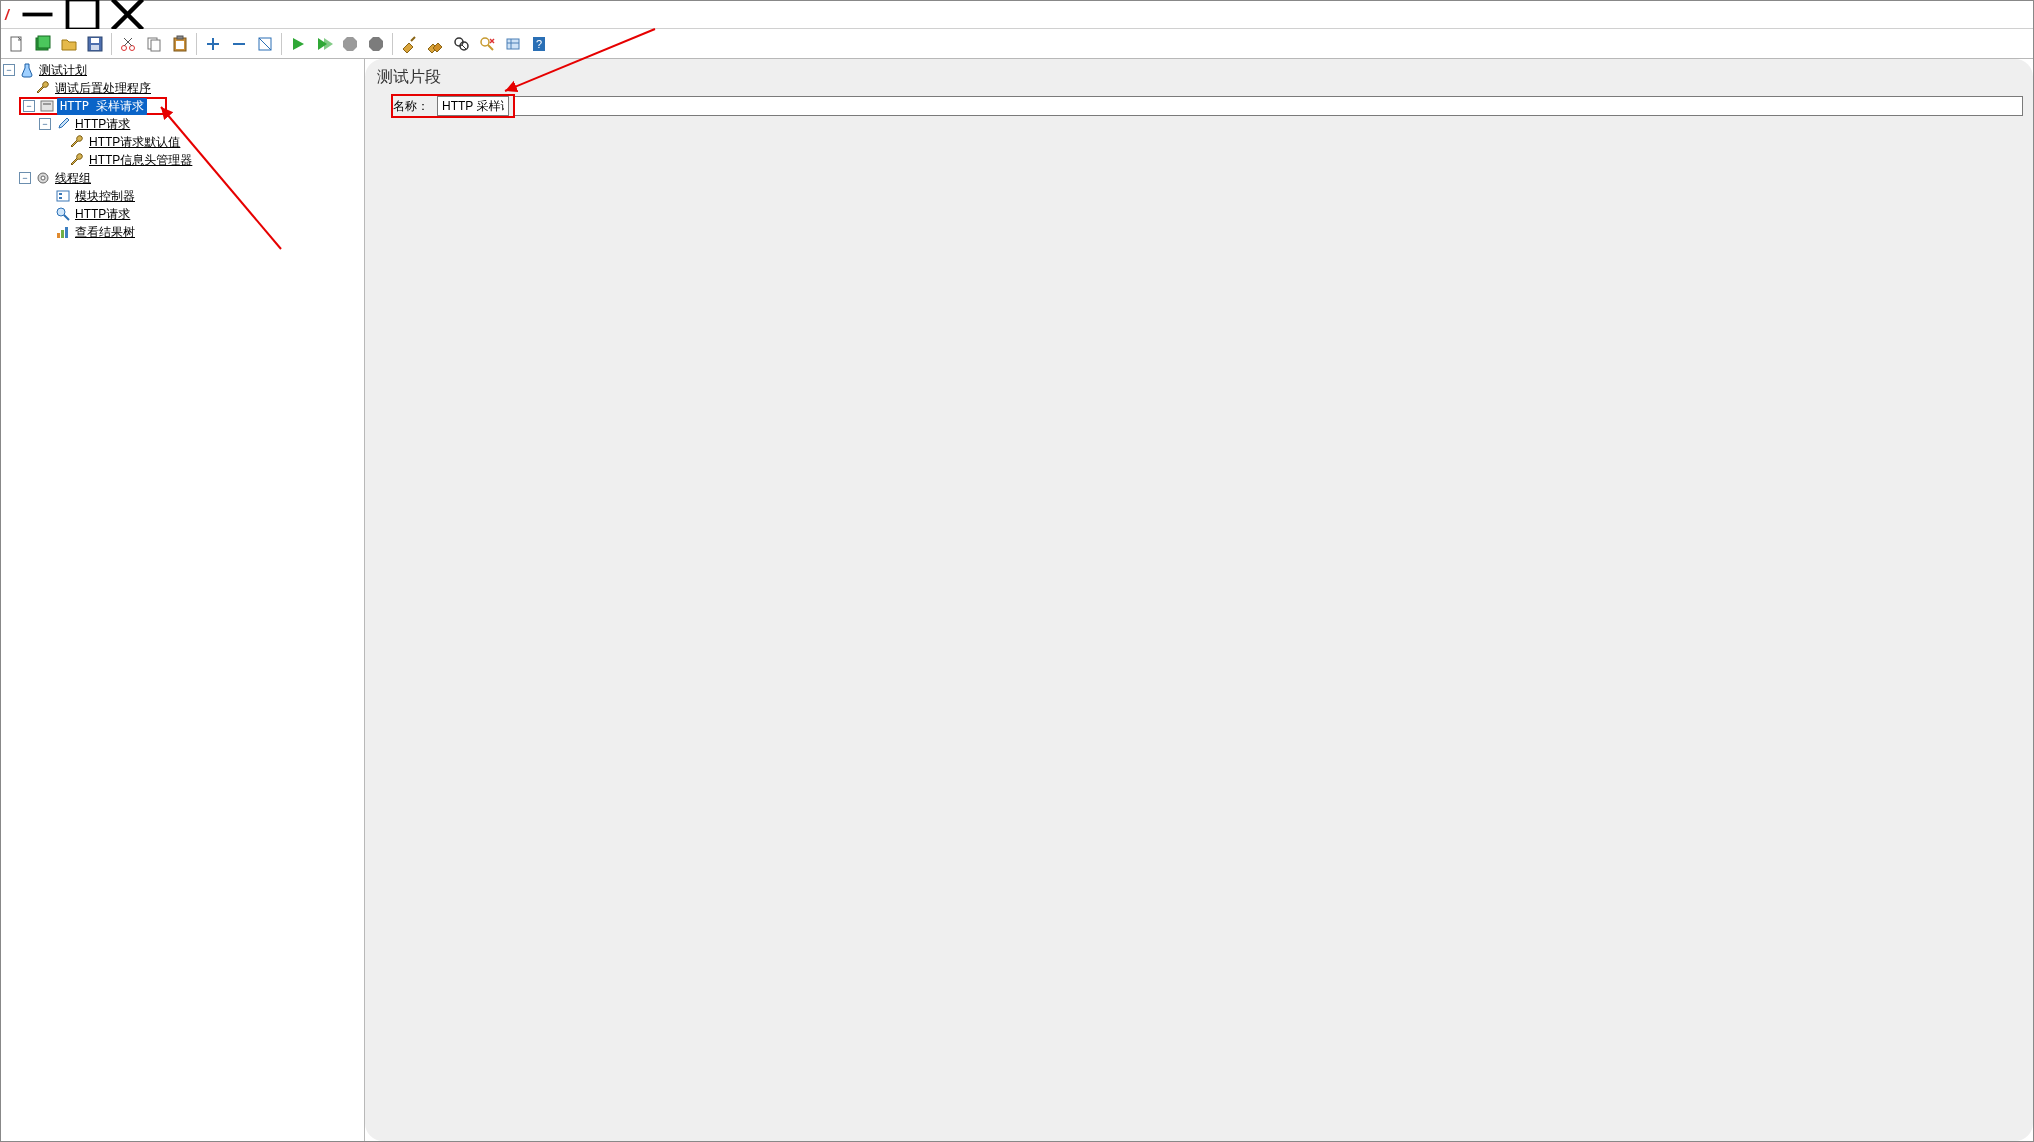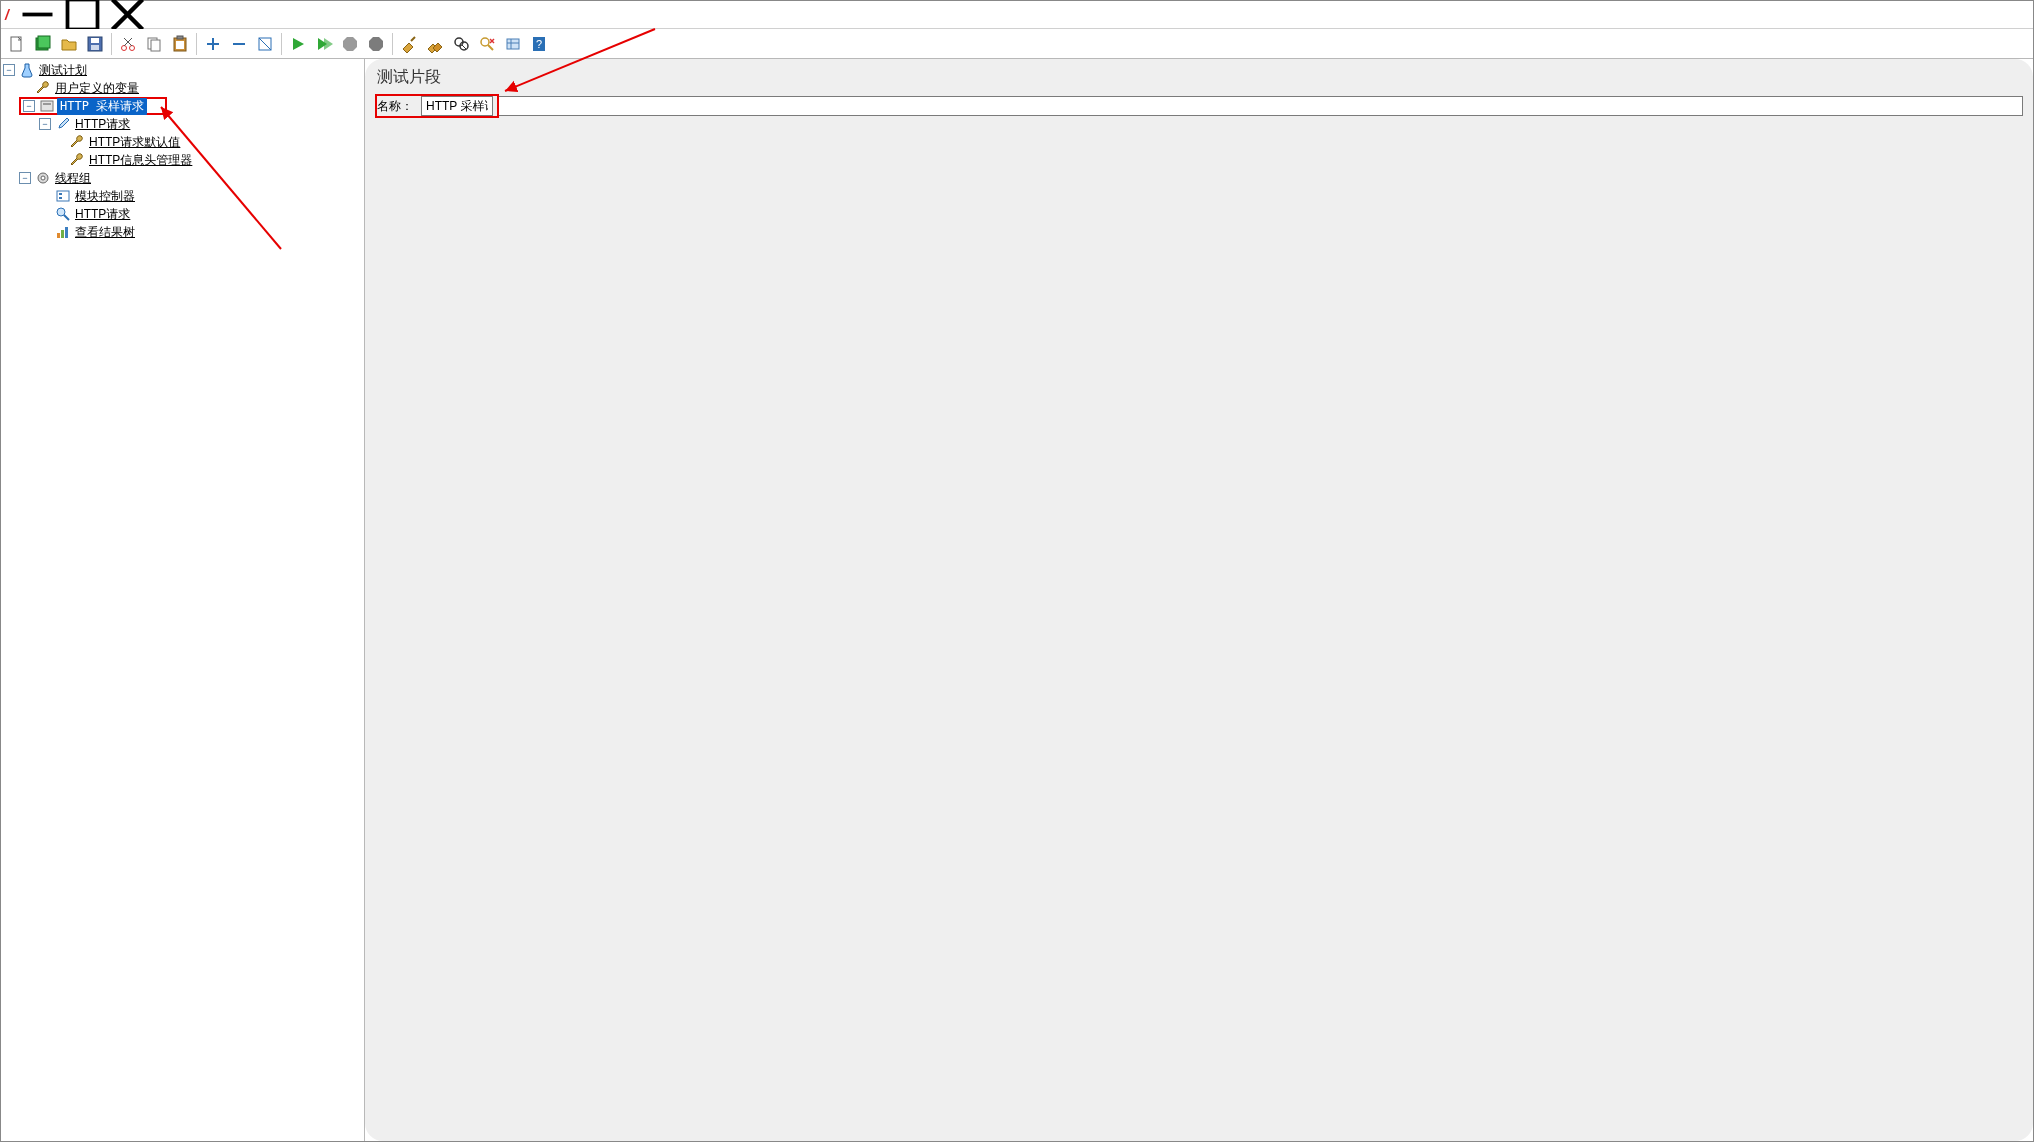--- a/index.html
+++ b/index.html
@@ -26,21 +26,21 @@
   .tree ul { list-style: none; padding-left: 0; margin: 0; }
   .tree li { white-space: nowrap; }
   .node { display: flex; align-items: center; height: 18px; }
   .toggle { width: 12px; height: 12px; border: 1px solid #6b8eae; display: inline-flex; align-items: center; justify-content: center; font-size: 9px; line-height: 1; color: #2a5d8f; background: #fff; margin-right: 2px; cursor: default; }
   .toggle-space { width: 14px; display: inline-block; }
   .node-icon { width: 16px; height: 16px; display: inline-flex; align-items: center; justify-content: center; margin: 0 2px; }
   .node-icon svg { width: 16px; height: 16px; }
   .node-label { padding: 0 2px; text-decoration: underline; }
   .sel-highlight { border: 2px solid #e60000; padding: 0 2px; display: inline-flex; align-items: center; height: 18px; }
   .sel-badge { background: #0a64c8; color: #fff; padding: 0 3px; border-radius: 1px; font-family: Consolas, monospace; font-size: 12px; }
-  .name-highlight { border: 2px solid #e60000; display: inline-flex; align-items: center; padding-right: 4px; }
+  .name-highlight { border: 2px solid #e60000; display: inline-flex; align-items: center; padding-right: 4px; margin-left: 16px; }
   .arrow-svg { position: absolute; pointer-events: none; top: 0; left: 0; }
 </style>
 </head>
 <body>
 
 <div class="window">
 
   <div class="titlebar">
     <span class="feather">/</span>
     <div class="winbtns">
@@ -211,21 +211,21 @@
             </span>
             <ul>
               <li>
                 <span class="node" style="padding-left:16px">
                   <span class="toggle-space"></span>
                   <span class="node-icon">
                       <svg viewBox="0 0 16 16">
                         <path d="M13 3a3 3 0 0 1-4 4L3 13l-1-1 6-6a3 3 0 0 1 4-4z" fill="#d6b352" stroke="#7d5e15"></path>
                       </svg>
                     </span>
-                  <span class="node-label">用户定义的变量</span>
+                  <span class="node-label">调试后置处理程序</span>
                 </span>
               </li>
               <li>
                 <span class="node" style="padding-left:16px">
                   <span class="sel-highlight">
                     <span class="toggle">−</span>
                     <span class="node-icon">
                         <svg viewBox="0 0 16 16">
                           <rect x="2" y="3" width="12" height="10" fill="#e4e4e4" stroke="#777"></rect>
                           <rect x="4" y="5" width="8" height="2" fill="#999"></rect>

